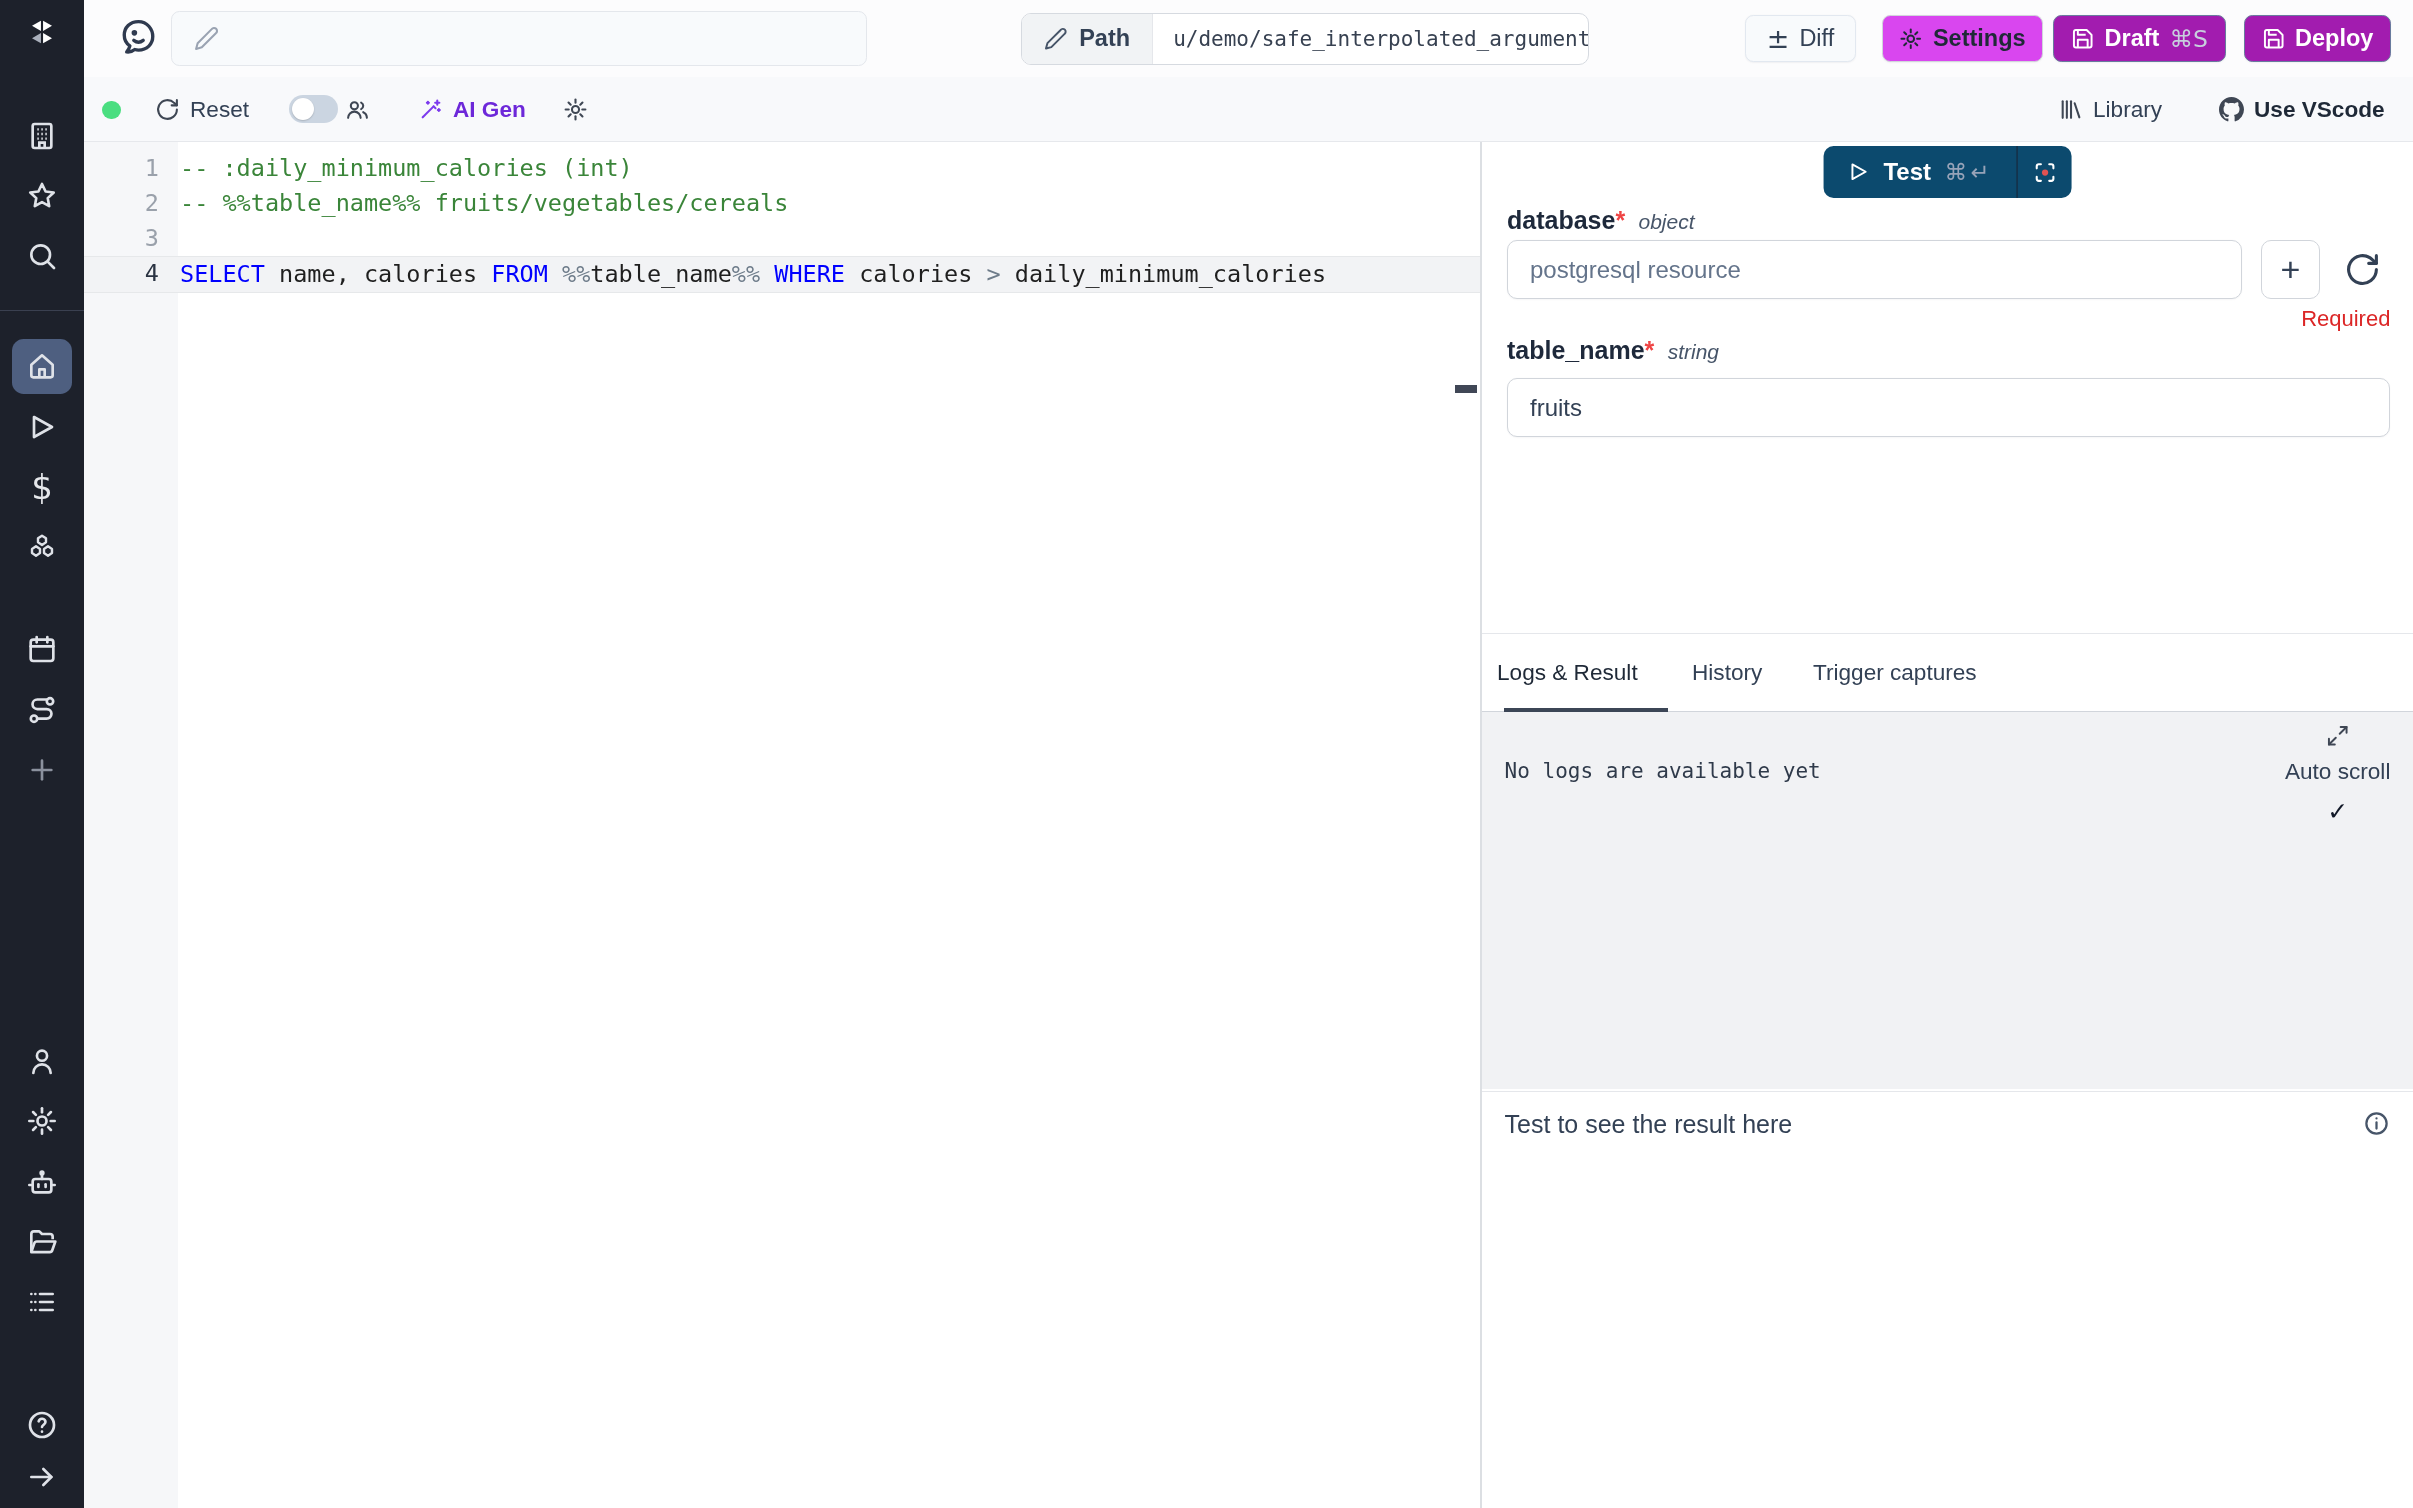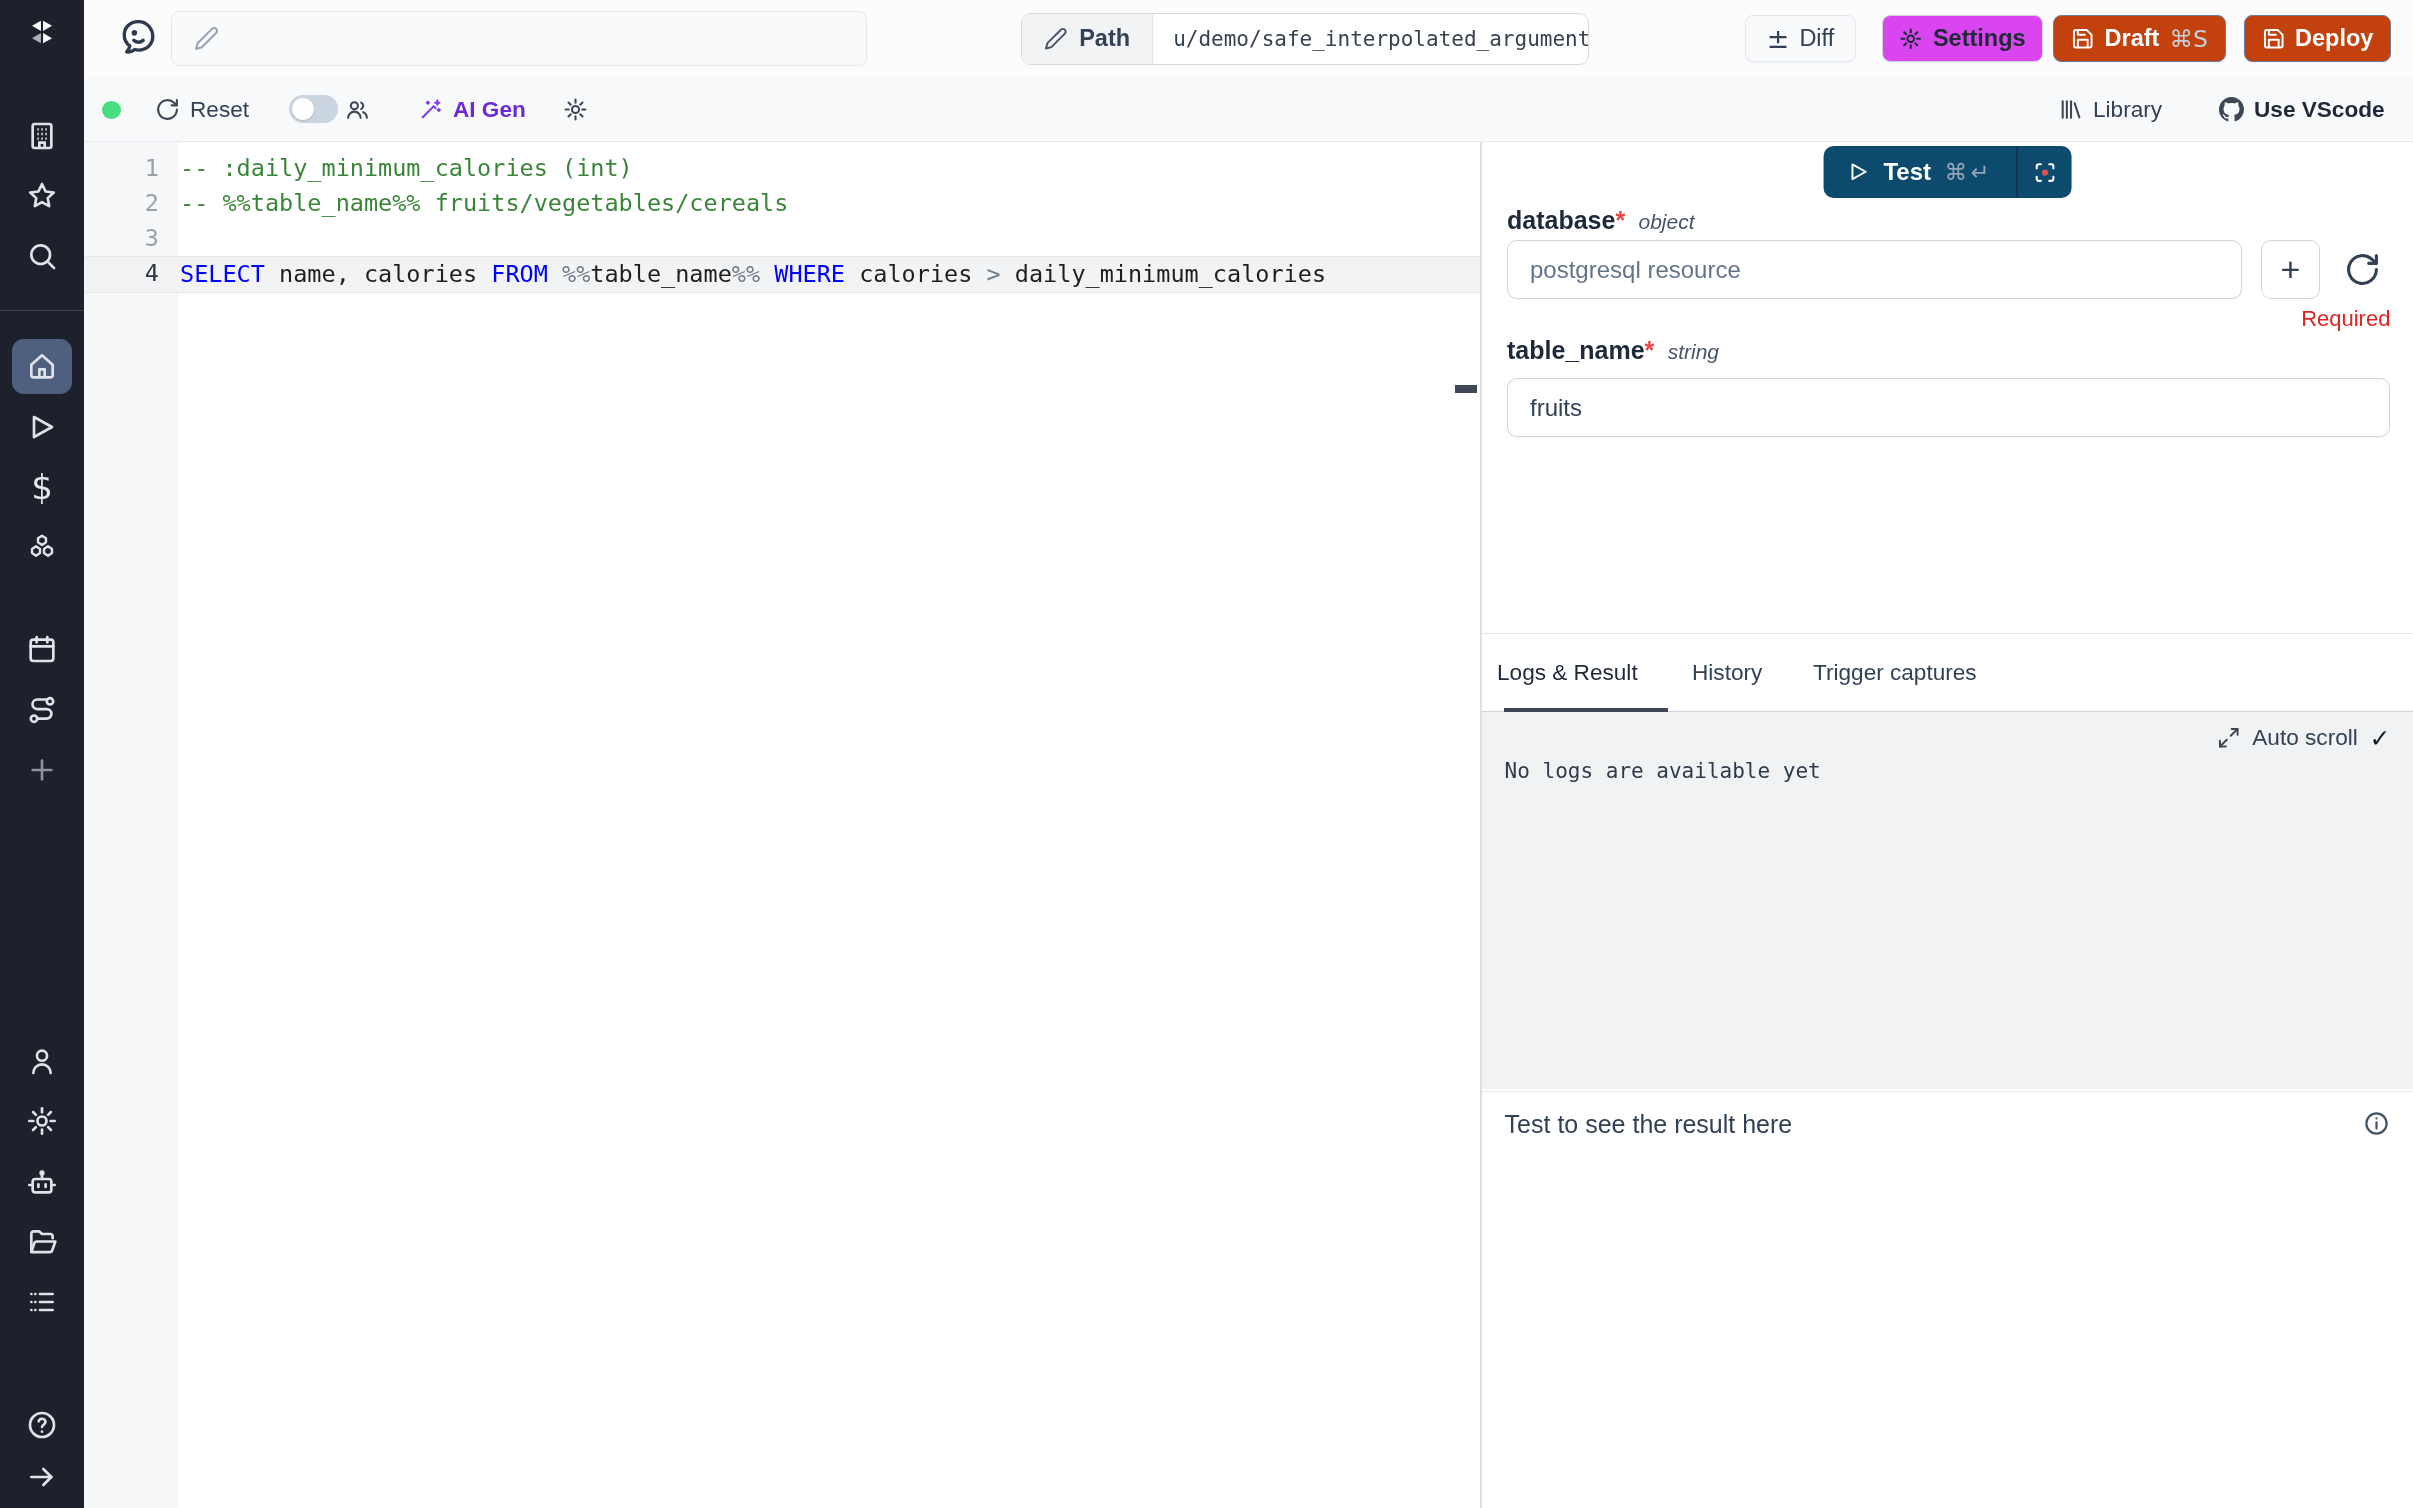--- a/index.html
+++ b/index.html
@@ -31,21 +31,21 @@
                 border-right:0.8px solid #e5e7eb; }
   #path-group .path-left svg { width:23.5px; height:23.5px; color:#475569; }
   #path-group .path-label { font-size:23.5px; font-weight:600; color:#334155; }
   #path-group .path-value { display:flex; align-items:center; padding:0 20px;
                 font-family:"DejaVu Sans Mono", monospace; font-size:21px; color:#374151; }
   .top-btn { position:absolute; top:15px; height:47px; border-radius:8.4px; display:flex; align-items:center;
              justify-content:center; gap:10px; font-size:23.5px; cursor:pointer;
              box-shadow:0 0.8px 1.7px rgba(16,24,40,.05); }
   .btn-light { background:#f8fafc; border:0.8px solid #e2e8f0; color:#334155; }
   .btn-white { background:#d946ef; border:0.8px solid #d1d5db; color:#1f2937; font-weight:600;margin-left:8px; }
-  .btn-slate { background:#c2410c; border:0.8px solid #697b9e; color:#ffffff; font-weight:600; }
+  .btn-slate { background:#a21caf; border:0.8px solid #697b9e; color:#ffffff; font-weight:600; }
   .top-btn svg { width:23.5px; height:23.5px; }
   .shortcut { color:#c7cfdd; font-weight:400; font-family:"DejaVu Sans", sans-serif; }
   .plusminus { font-size:27px; line-height:1; font-family:"DejaVu Sans", sans-serif; }
 
   
   #toolbar { left:84px; top:77px; width:2330px; height:65px; background:#f8f9fb;
              border-bottom:0.8px solid #e6e8ec; }
   .tb-item { position:absolute; top:0; height:65px; display:flex; align-items:center; gap:10px;
              color:#334155; font-size:22.6px; cursor:pointer; }
   .tb-item svg { width:25px; height:25px; color:#3f4754; }
@@ -106,21 +106,21 @@
 
   #tabs-row { position:absolute; left:0; top:491px; width:100%; height:79px; border-top:0.8px solid #e5e7eb;
               border-bottom:1.7px solid #d1d5db; }
   .tab { position:absolute; top:0; height:77px; display:flex; align-items:center; font-size:22.6px;
          color:#334155; cursor:pointer; }
   .tab.active { color:#1f2937; }
   #tab-underline { position:absolute; left:22px; bottom:-1.7px; width:164px; height:5px; background:#3c4656; }
 
   #logs-area { position:absolute; left:0; top:570px; width:100%; height:377px; background:#f1f2f4; }
   #autoscroll { position:absolute; right:22.6px; top:11.7px; display:flex; align-items:center; gap:11.7px;
-                font-size:22.6px; color:#334155; cursor:pointer; }
+                font-size:22.6px; color:#334155; cursor:pointer;flex-direction:column; }
   #autoscroll svg { width:23.5px; height:23.5px; color:#3f4754; }
   #autoscroll .chk { font-family:"DejaVu Sans", sans-serif; font-size:25px; color:#111827; font-weight:700; }
   #no-logs { position:absolute; left:22.6px; top:47px; font-family:"DejaVu Sans Mono", monospace;
              font-size:21px; color:#2f3a4a; }
 
   #result-area { position:absolute; left:0; top:949px; width:100%; height:417px; background:#fff;
                  border-top:0.8px solid #e5e7eb; }
   #result-hint { position:absolute; left:22.6px; top:18.4px; font-size:25px; color:#334155; }
   #info-icon { position:absolute; right:22.6px; top:18.4px; width:27px; height:27px; color:#475569; cursor:pointer; }
 </style>

